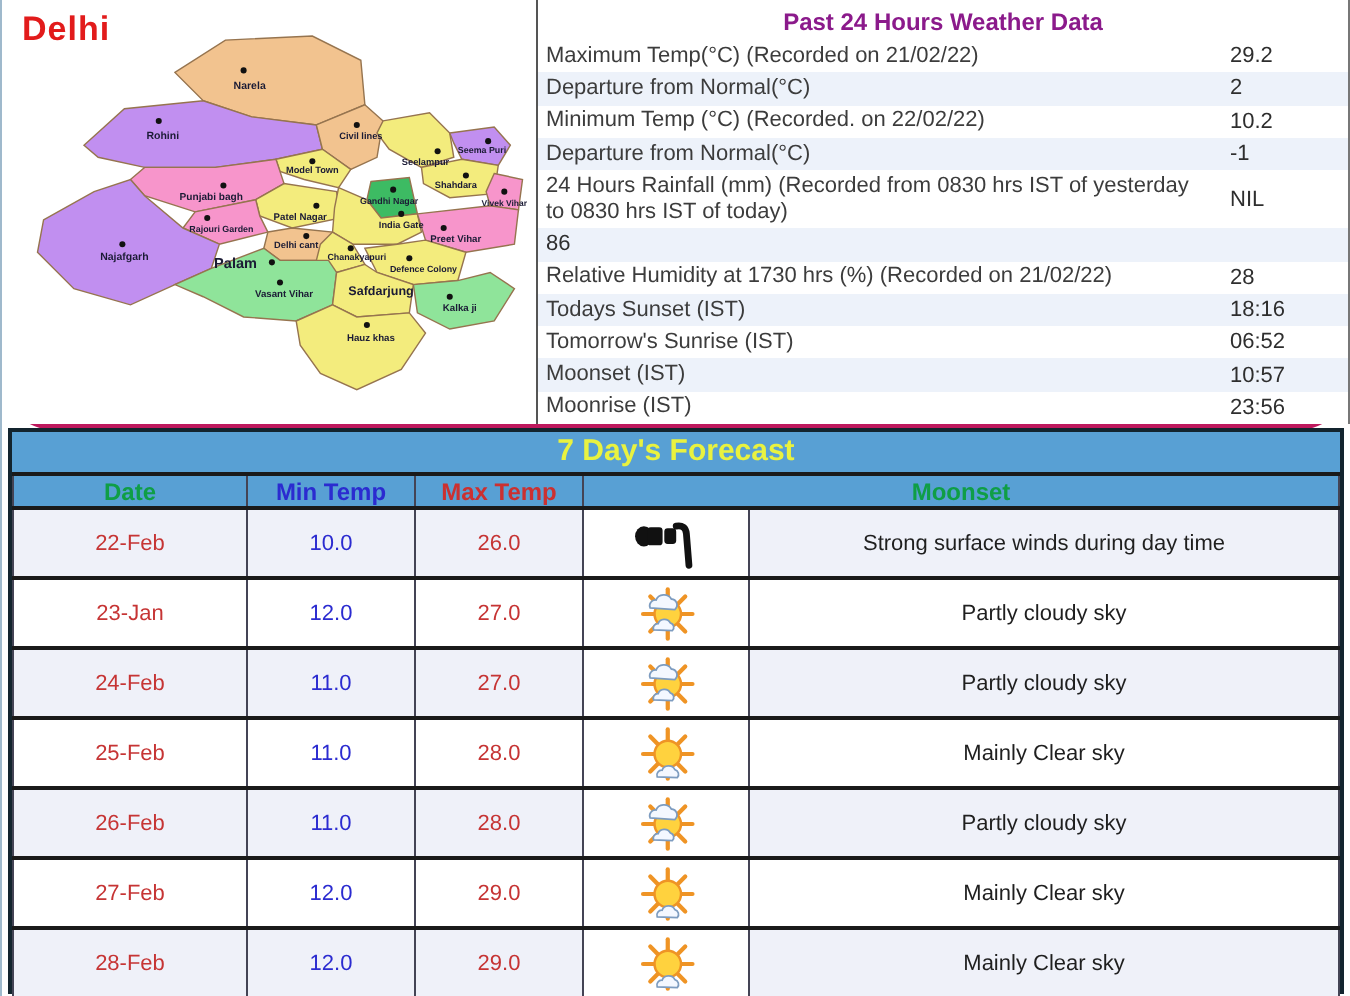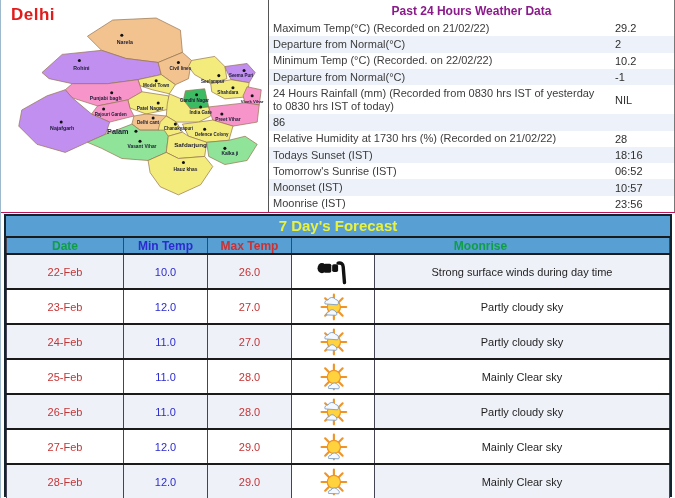--- a/index.html
+++ b/index.html
@@ -1,20 +1,20 @@
 <!DOCTYPE html>
 <html><head>
 <meta charset="utf-8">
 <style>
   html,body{margin:0;padding:0;background:#fff;}
   .page{width:675px;height:498px;position:relative;overflow:hidden;
         font-family:"Liberation Sans",sans-serif;background:#fff;
         border-left:1px solid #9fb9cc;box-sizing:border-box;}
   
-  .top{display:flex;height:212px;border-bottom:1px solid #be185d;}
+  .top{display:flex;height:212px;border-bottom:3px solid #be185d;border-radius:26px;}
   .map-panel{width:267px;position:relative;background:#fff;}
   .map-title{position:absolute;top:5px;left:10px;color:#e21b1b;font-weight:bold;
              font-size:17px;letter-spacing:.5px;}
   svg.delhi-map{position:absolute;left:14px;top:16px;width:250px;height:194px;}
   .p24{flex:1;border-left:1px solid #555;border-right:1px solid #777;
        display:flex;flex-direction:column;font-size:11px;background:#fff;}
   .p24-title{color:#8b1a8b;font-weight:bold;text-align:center;
              font-size:12px;padding:4px 0 2px;}
   .p24-rows{flex:1;display:flex;flex-direction:column;}
   .p24-row{display:flex;align-items:center;flex:1;padding:0 5px 0 4px;gap:12px;}
@@ -180,40 +180,40 @@
           <col style="width:84px">
           <col style="width:84px">
         <col style="width:83px">
           <col>
       </colgroup>
       <thead>
         <tr>
           <th class="c-green">Date</th>
           <th class="c-blue">Min Temp</th>
           <th class="c-red">Max Temp</th>
-          <th class="c-green" colspan="2">Moonrise</th>
+          <th class="c-green" colspan="2">Moonset</th>
         </tr>
       </thead>
       <tbody>
           <tr class="alt">
             <td class="date">22-Feb</td>
             <td class="min">10.0</td>
             <td class="max">26.0</td>
             <td class="icon-cell"><svg viewBox="0 0 40 32" width="34" height="28">
                 <g fill="#111">
                   <ellipse cx="7" cy="11.5" rx="5.2" ry="6"></ellipse>
                   <rect x="9" y="6.2" width="9" height="10.6" rx="2"></rect>
                   <rect x="19" y="6.8" width="7" height="9.2" rx="2"></rect>
                 </g>
                 <path d="M26,5.5 q5.5,-1 6,4.5 l1.5,18.5" stroke="#111" stroke-width="4" fill="none" stroke-linecap="round"></path>
               </svg></td>
             <td class="desc">Strong surface winds during day time</td>
           </tr>
           <tr class="">
-            <td class="date">23-Feb</td>
+            <td class="date">23-Jan</td>
             <td class="min">12.0</td>
             <td class="max">27.0</td>
             <td class="icon-cell"><svg viewBox="0 0 34 34" width="30" height="30">
                 <g stroke="#ef9425" stroke-width="2.4" stroke-linecap="round">
                   <line x1="26" y1="17" x2="32" y2="17"></line>
                   <line x1="23.7" y1="11.3" x2="27.9" y2="7.1"></line>
                   <line x1="18" y1="9" x2="18" y2="3"></line>
                   <line x1="12.3" y1="11.3" x2="8.1" y2="7.1"></line>
                   <line x1="10" y1="17" x2="4" y2="17"></line>
                   <line x1="12.3" y1="22.7" x2="8.1" y2="26.9"></line>

